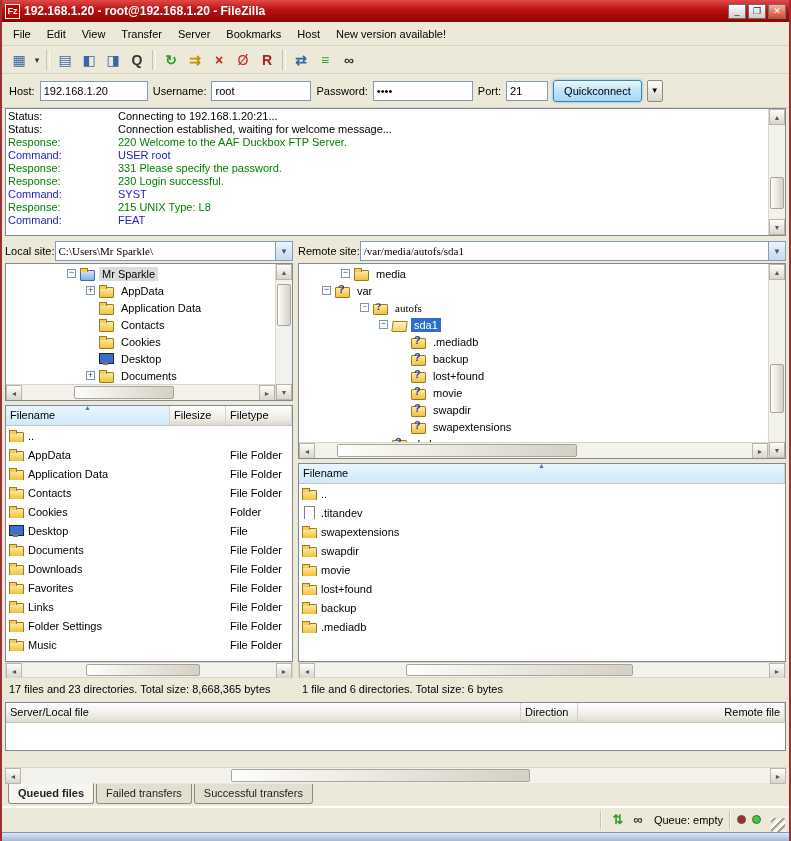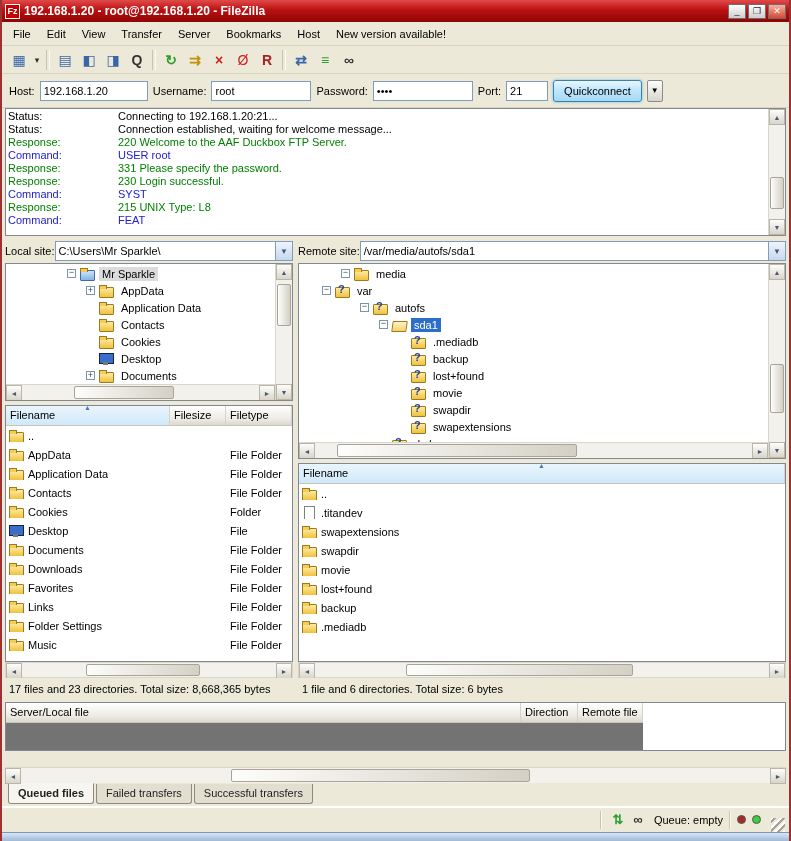--- a/index.html
+++ b/index.html
@@ -69,21 +69,21 @@
   .sthumb { position:absolute; background:linear-gradient(90deg,#fdfdfb,#d4d0c4); border:1px solid #a9a499; border-radius:2px; }
   .vscroll .sthumb { left:1px; right:1px; }
   .hscroll .sthumb { top:1px; bottom:1px; }
 
   
   .mainpanes { height:460px; flex:none; display:flex; gap:5px; padding:0 3px; }
   .pane-col { display:flex; flex-direction:column; min-width:0; }
   .pane-left { width:288px; flex:none; }
   .pane-right { flex:1; }
   .pathrow { height:24px; flex:none; display:flex; align-items:center; }
-  .combo { flex:1; height:20px; display:flex; border:1px solid #7f9db9; background:#fff; align-items:center; min-width:0; }
+  .combo { flex:1; height:20px; display:flex; border:1px solid #7f9db9; background:#fff; align-items:center; min-width:0;font-family:Liberation Serif, serif; }
   .combo .ctext { flex:1; padding:0 3px; white-space:nowrap; overflow:hidden; }
   .combo .cbtn { flex:none; width:17px; height:100%; background:linear-gradient(#eef4fb,#c7d8ee);
                  border-left:1px solid #7f9db9; font-size:8px; color:#3a5a84; display:flex; align-items:center; justify-content:center; }
 
   .treebox { flex:none; position:relative; border:1px solid #828790; background:#fff; overflow:hidden;text-align:right; }
   .tree-local { height:138px; }
   .tree-remote { height:196px; }
   .treerows { position:absolute; inset:1px 17px 16px 0; overflow:hidden; }
   .trow { height:17px; display:flex; align-items:center; white-space:nowrap; }
   .expander { flex:none; width:9px; height:9px; margin-right:3px; border:1px solid #7a96ad; background:#fff;
@@ -125,21 +125,21 @@
   .lrow { height:19px; display:flex; align-items:center; white-space:nowrap; }
   .cell { overflow:hidden; white-space:nowrap; }
   .c-name { flex:none; display:flex; align-items:center; padding-left:2px; }
   .local .c-name { width:164px; } .local .c-size { width:56px; text-align:right; padding-right:6px; flex:none; }
   .local .c-type { flex:1; padding-left:4px; }
   .remote2 .c-name { flex:1; }
   .hn { width:164px; } .hs { width:56px; } .ht { flex:1; }
   .pane-status { height:21px; flex:none; display:flex; align-items:center; padding:0 4px; background:#ece9d8; white-space:nowrap; overflow:hidden; }
 
   
-  .queuewrap { flex:1; display:flex; flex-direction:row; margin:3px 3px 16px 3px; border:1px solid #828790; background:#737373; min-height:0; overflow:hidden; }
+  .queuewrap { flex:1; display:flex; flex-direction:column; margin:3px 3px 16px 3px; border:1px solid #828790; background:#d946ef; min-height:0; overflow:hidden; }
   .q-hn { width:515px; } .q-hd { width:57px; } .q-hr { flex:1;text-align:right; }
   .queuebody { flex:1; background:#fff; }
   .queue-hscroll { height:16px; flex:none; margin:0 3px; position:relative; }
   .tabsrow { height:23px; flex:none; display:flex; gap:2px; padding:1px 6px 0 6px; align-items:flex-start; }
   .tab { padding:3px 9px 4px 9px; background:#e2dfd0; border:1px solid #8e8b7e; border-top:none;
          border-radius:0 0 3px 3px; color:#222; }
   .tab.active { background:#f6f5f0; font-weight:bold; border-top:1px solid #f6f5f0; margin-top:-1px; }
 
   
   .statusbar { height:26px; flex:none; display:flex; align-items:center; justify-content:flex-end; gap:6px;
@@ -465,21 +465,21 @@
             <div class="trow" style="padding-left: 42px;">
               <span class="expander minus"></span>
               <span class="icon folder-icon"></span>
               <span class="label">media</span>
             </div>
             <div class="trow" style="padding-left: 23px;">
               <span class="expander minus"></span>
               <span class="icon folder-q-icon"></span>
               <span class="label">var</span>
             </div>
-            <div class="trow" style="padding-left: 61px;">
+            <div class="trow" style="padding-left: 61px; font-family: Liberation Serif, serif;">
               <span class="expander minus"></span>
               <span class="icon folder-q-icon"></span>
               <span class="label">autofs</span>
             </div>
             <div class="trow selected" style="padding-left: 80px;">
               <span class="expander minus"></span>
               <span class="icon folder-open-icon"></span>
               <span class="label">sda1</span>
             </div>
             <div class="trow" style="padding-left: 99px;">

